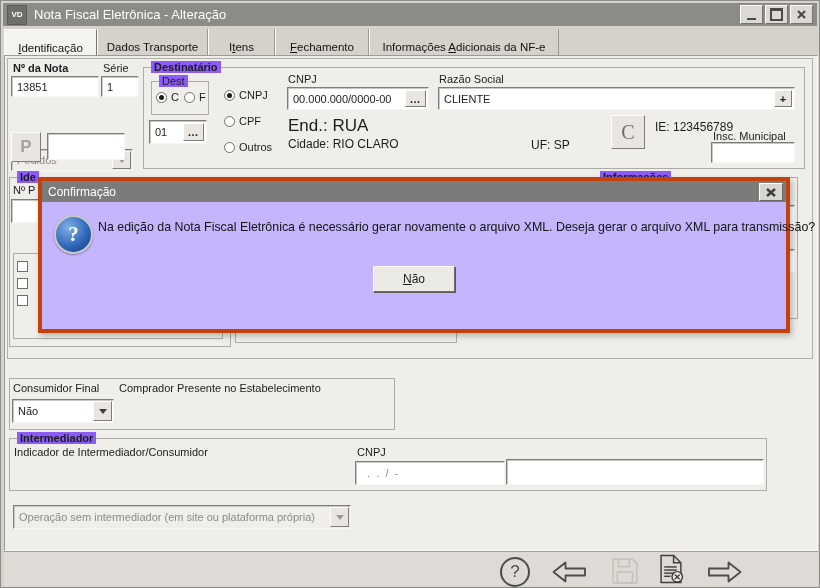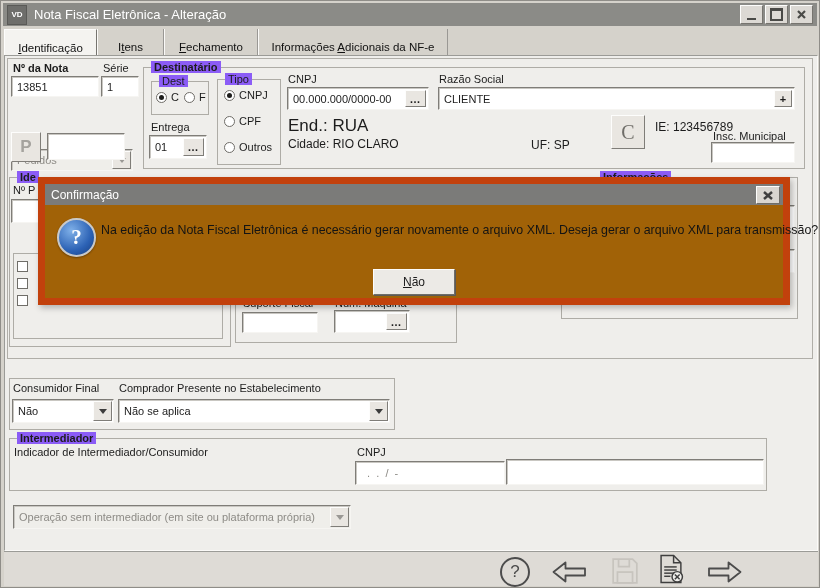--- a/index.html
+++ b/index.html
@@ -33,21 +33,21 @@
   .disab{background:#efeeea;color:#8d8b86;margin-top:44px;}
   .arrowbtn{position:absolute;top:1px;right:1px;bottom:1px;width:17px;display:flex;align-items:center;justify-content:center;}
   .tri{width:0;height:0;border-left:4px solid transparent;border-right:4px solid transparent;border-top:5px solid #3c3c3c;}
   .tri.dis{border-top-color:#9a9894;}
   .dotsbtn{position:absolute;top:2px;right:2px;width:19px;bottom:2px;display:flex;align-items:center;justify-content:center;font-weight:bold;letter-spacing:1px;}
   .radio{width:11px;height:11px;border-radius:50%;background:#fff;border:1px solid #6f6d68;display:inline-block;box-sizing:border-box;}
   .radio.sel::after{content:"";display:block;width:5px;height:5px;border-radius:50%;background:#1d1d1b;margin:2px;}
   .cb{width:11px;height:11px;background:#fff;border:1px solid #6f6d68;}
   .rrow{display:flex;align-items:center;gap:4px;}
   
-  .dialog{left:37px;top:176px;width:752px;height:128px;border:7px solid #c2410c;background:#a16207;z-index:30;box-shadow:2px 3px 6px rgba(0,0,0,.25);}
+  .dialog{left:37px;top:176px;width:752px;height:156px;border:4px solid #c2410c;background:#c4b5fd;z-index:30;box-shadow:2px 3px 6px rgba(0,0,0,.25);}
   .dtitle{position:absolute;left:0;top:0;right:0;height:21px;background:#7b7b79;color:#fff;font-size:12px;display:flex;align-items:center;padding:0 6px;box-sizing:border-box;}
   .dx{position:absolute;right:3px;top:2px;width:22px;height:16px;background:#d9d6d1;border:1px solid;border-color:#fdfdfc #6f6d68 #6f6d68 #fdfdfc;display:flex;align-items:center;justify-content:center;}
   .qicon{position:absolute;left:12px;top:34px;width:35px;height:35px;border-radius:50%;background:radial-gradient(circle at 35% 30%,#7fb0e8,#2c62b5 60%,#173d7e);border:2px solid #c9c9c9;box-shadow:0 1px 2px rgba(0,0,0,.35);color:#fff;font-weight:bold;font-size:21px;font-family:"Liberation Serif",serif;display:flex;align-items:center;justify-content:center;}
   .dmsg{position:absolute;left:56px;top:39px;font-size:12.4px;white-space:nowrap;color:#141414;}
   .dbtns{position:absolute;left:0;right:0;top:85px;display:flex;justify-content:center;gap:10px;}
   .dbtn{width:80px;height:24px;display:flex;align-items:center;justify-content:center;font-size:12px;}
   .dbtn.default{background:#d3d0cb;border:1px solid #2a2a28;box-shadow:inset 1px 1px 0 #fdfdfc, inset -1px -1px 0 #8a8885;position:relative;}
   .focusrect{position:absolute;left:4px;top:3px;right:4px;bottom:3px;border:1px dotted #4a4a47;}
   .dbtn.plain{background:#eceae6;border:1px solid;border-color:#fdfdfc #6f6d68 #6f6d68 #fdfdfc;box-shadow:1px 1px 0 #5c5a56;}
   
@@ -78,20 +78,23 @@
             <line x1="8" y1="1" x2="1" y2="8" class="g-x"></line>
           </svg>
       </span>
     </span>
   </div>
 
   <div class="abs tabbar">
     <div class="tab active" style="width:83px">
         <span><u>I</u>dentificação</span>
       </div>
+    <div class="tab" style="width:101px">
+        <span>Dados Transporte</span>
+      </div>
     <div class="tab" style="width:57px">
         <span>I<u>t</u>ens</span>
       </div>
     <div class="tab" style="width:84px">
         <span><u>F</u>echamento</span>
       </div>
     <div class="tab" style="width:180px">
         <span>Informações <u>A</u>dicionais da NF-e</span>
       </div>
   </div>
@@ -132,30 +135,27 @@
   <div class="abs rrow" style="left:155px;top:90px">
       <span class="radio sel"></span>
       <span class="lbl">C</span>
     </div>
   <div class="abs rrow" style="left:183px;top:90px">
       <span class="radio"></span>
       <span class="lbl">F</span>
     </div>
 
   <div class="abs lbl" style="left:150px;top:120px">Entrega</div>
-  <div class="abs sunken" style="left:148px;top:134px;width:58px;height:24px">
+  <div class="abs sunken" style="left:148px;top:119px;width:58px;height:24px">
     <span class="val">01</span>
     <span class="dotsbtn raised">
         <span>…</span>
       </span>
   </div>
 
-  <div class="abs group" style="left:216px;top:78px;width:64px;height:86px">
-    <span class="gtitle normal">Tipo</span>
-  </div>
   <div class="abs rrow" style="left:223px;top:88px">
       <span class="radio sel"></span>
       <span class="lbl">CNPJ</span>
     </div>
   <div class="abs rrow" style="left:223px;top:114px">
       <span class="radio"></span>
       <span class="lbl">CPF</span>
     </div>
   <div class="abs rrow" style="left:223px;top:140px">
       <span class="radio"></span>
@@ -223,26 +223,20 @@
 
   <div class="abs group" style="left:8px;top:377px;width:386px;height:52px"></div>
   <div class="abs lbl" style="left:12px;top:381px">Consumidor Final</div>
   <div class="abs sunken" style="left:11px;top:398px;width:102px;height:24px">
     <span class="val">Não</span>
     <span class="arrowbtn raised">
         <span class="tri"></span>
       </span>
   </div>
   <div class="abs lbl" style="left:118px;top:381px">Comprador Presente no Estabelecimento</div>
-  <div class="abs sunken" style="left:117px;top:398px;width:272px;height:24px">
-    <span class="val">Não se aplica</span>
-    <span class="arrowbtn raised">
-        <span class="tri"></span>
-      </span>
-  </div>
 
   <div class="abs group" style="left:8px;top:437px;width:758px;height:53px">
     <span class="gtitle">Intermediador</span>
   </div>
   <div class="abs lbl" style="left:13px;top:445px">Indicador de Intermediador/Consumidor</div>
   <div class="abs sunken disab" style="left:12px;top:460px;width:338px;height:24px">
     <span class="val">Operação sem intermediador (em site ou plataforma própria)</span>
     <span class="arrowbtn raised">
         <span class="tri dis"></span>
       </span>

